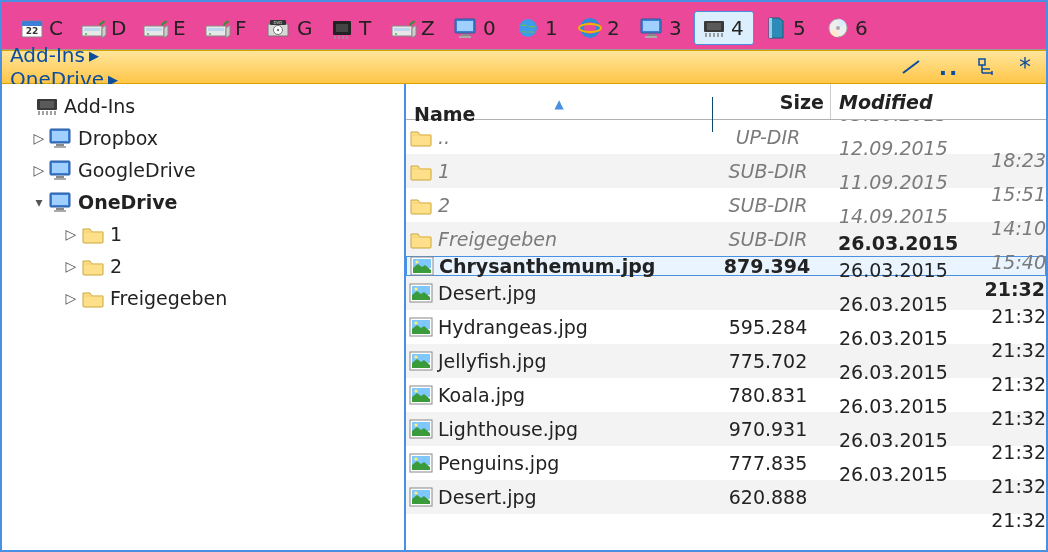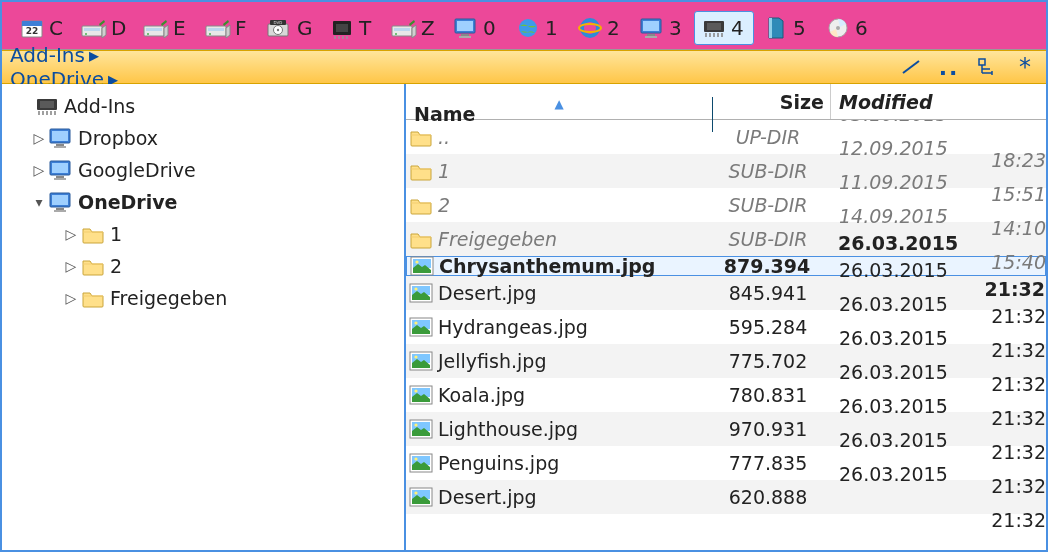--- a/index.html
+++ b/index.html
@@ -513,21 +513,20 @@
           <div class="row alt">
             <span class="cicon">
               <svg width="24" height="20" viewBox="0 0 24 20">
                 <rect x="1" y="1" width="22" height="18" fill="#fff" stroke="#888"></rect>
                 <rect x="3" y="3" width="18" height="9" fill="#7fc7ff"></rect>
                 <path d="M3 12 l5 -4 4 3 3 -2 6 5 v3 h-18 z" fill="#3a9b3a"></path>
                 <circle cx="7" cy="6" r="1.6" fill="#fff176"></circle>
               </svg>
             </span>
             <span class="rname">Desert.jpg</span>
-            <span class="rsize">845.941</span>
             <span class="rmod">
               <span class="date">26.03.2015</span>
               <span class="time">21:32</span>
             </span>
           </div>
           <div class="row">
             <span class="cicon">
               <svg width="24" height="20" viewBox="0 0 24 20">
                 <rect x="1" y="1" width="22" height="18" fill="#fff" stroke="#888"></rect>
                 <rect x="3" y="3" width="18" height="9" fill="#7fc7ff"></rect>

